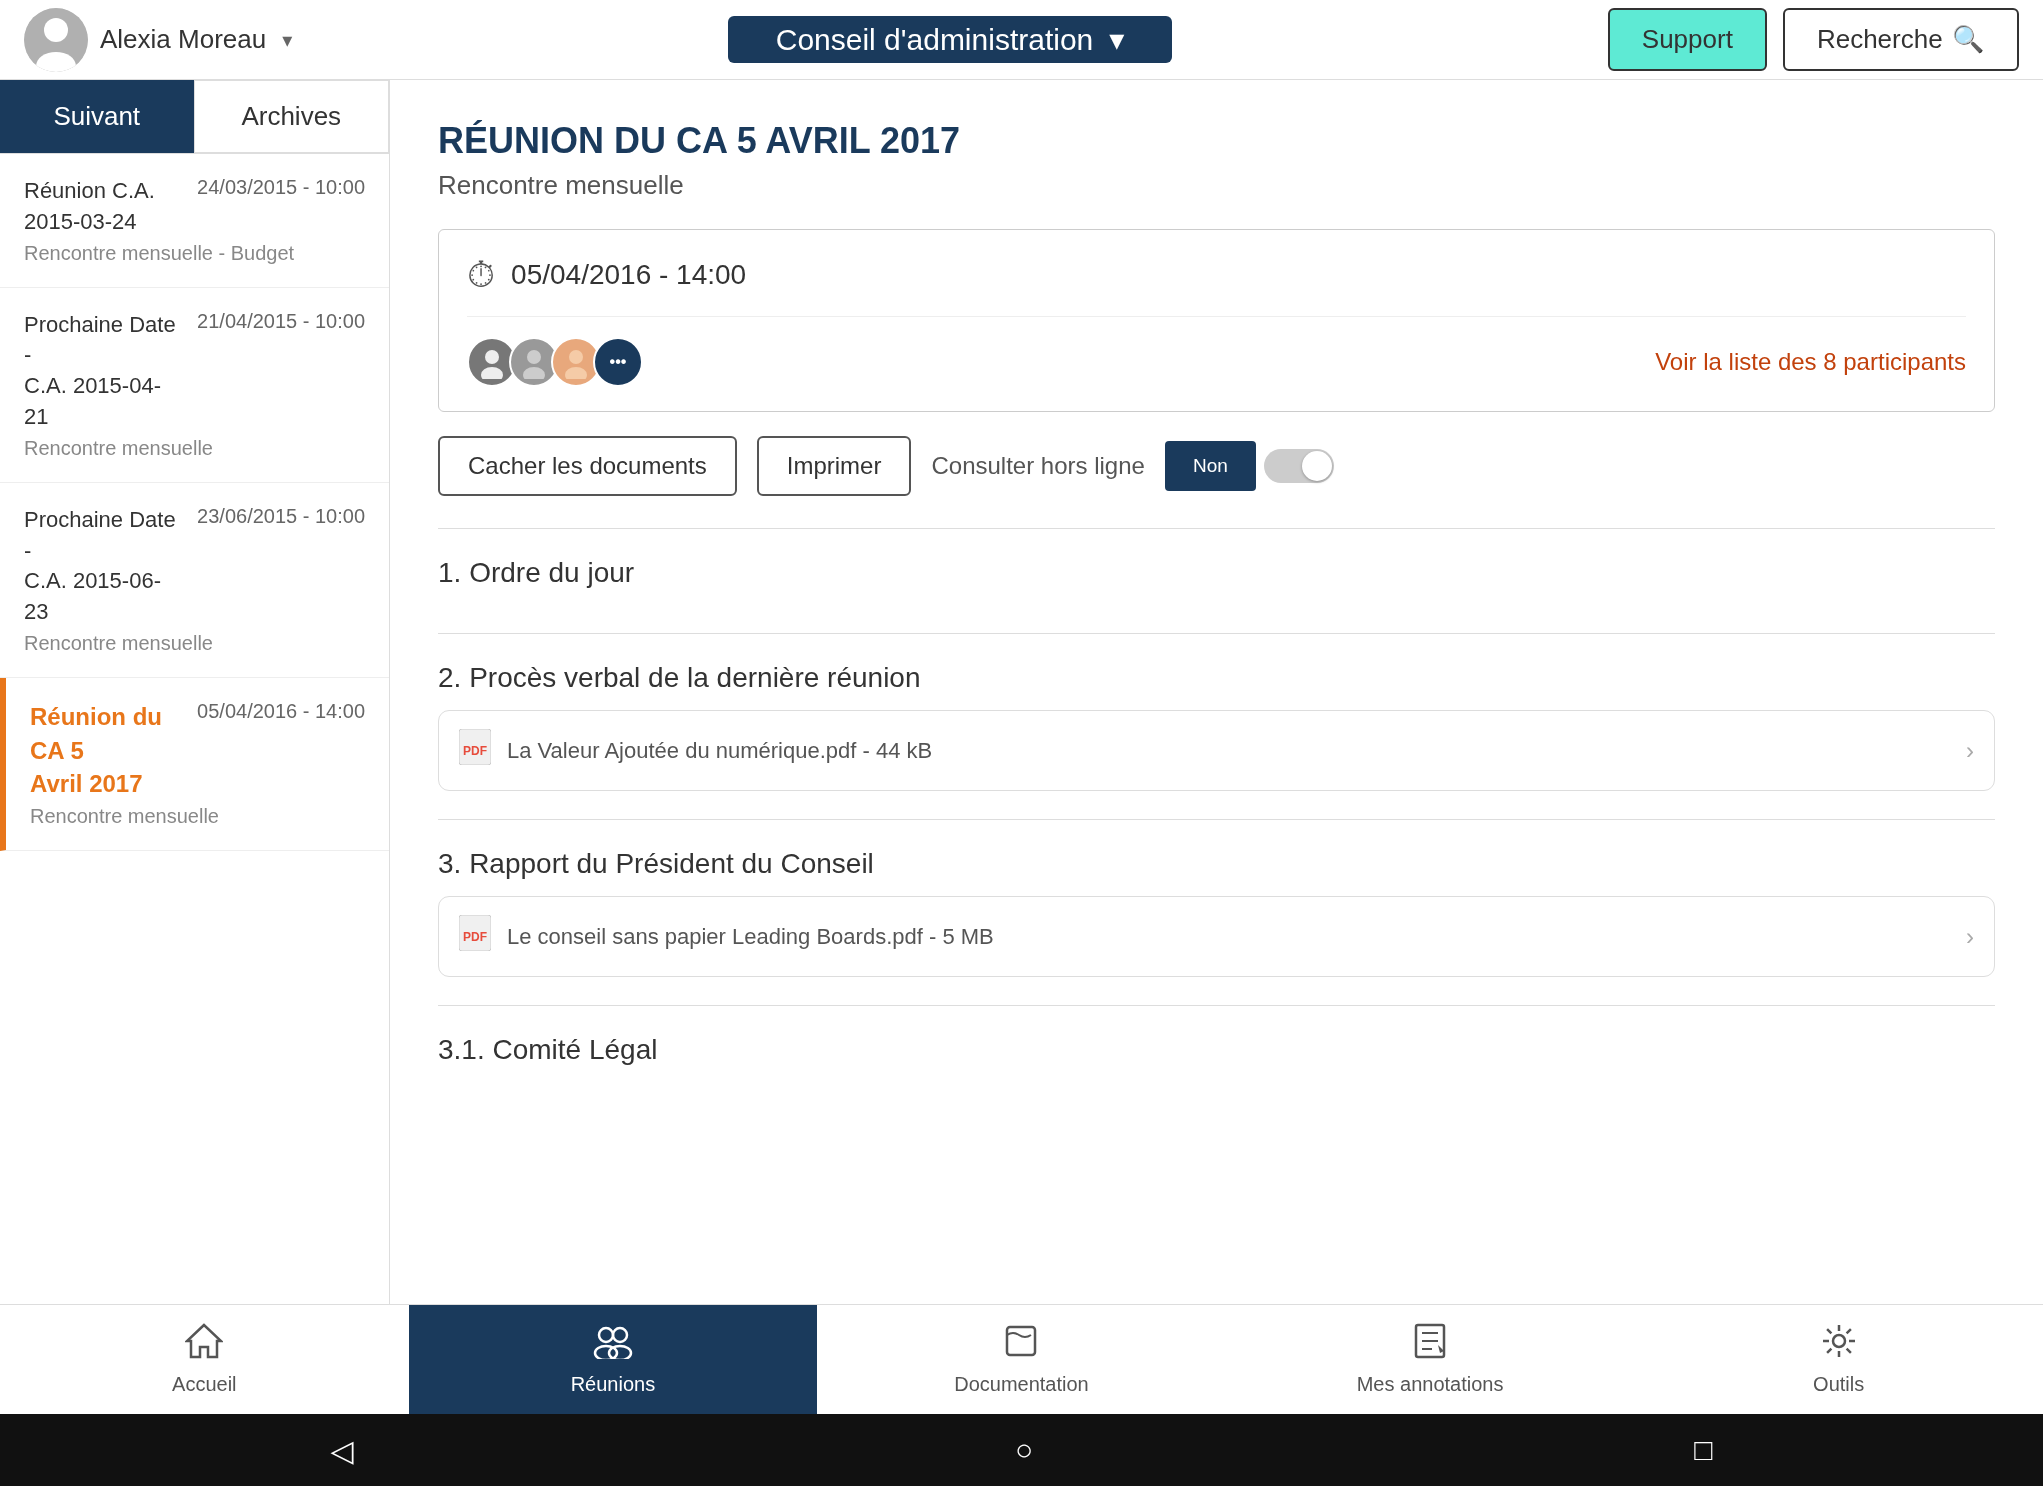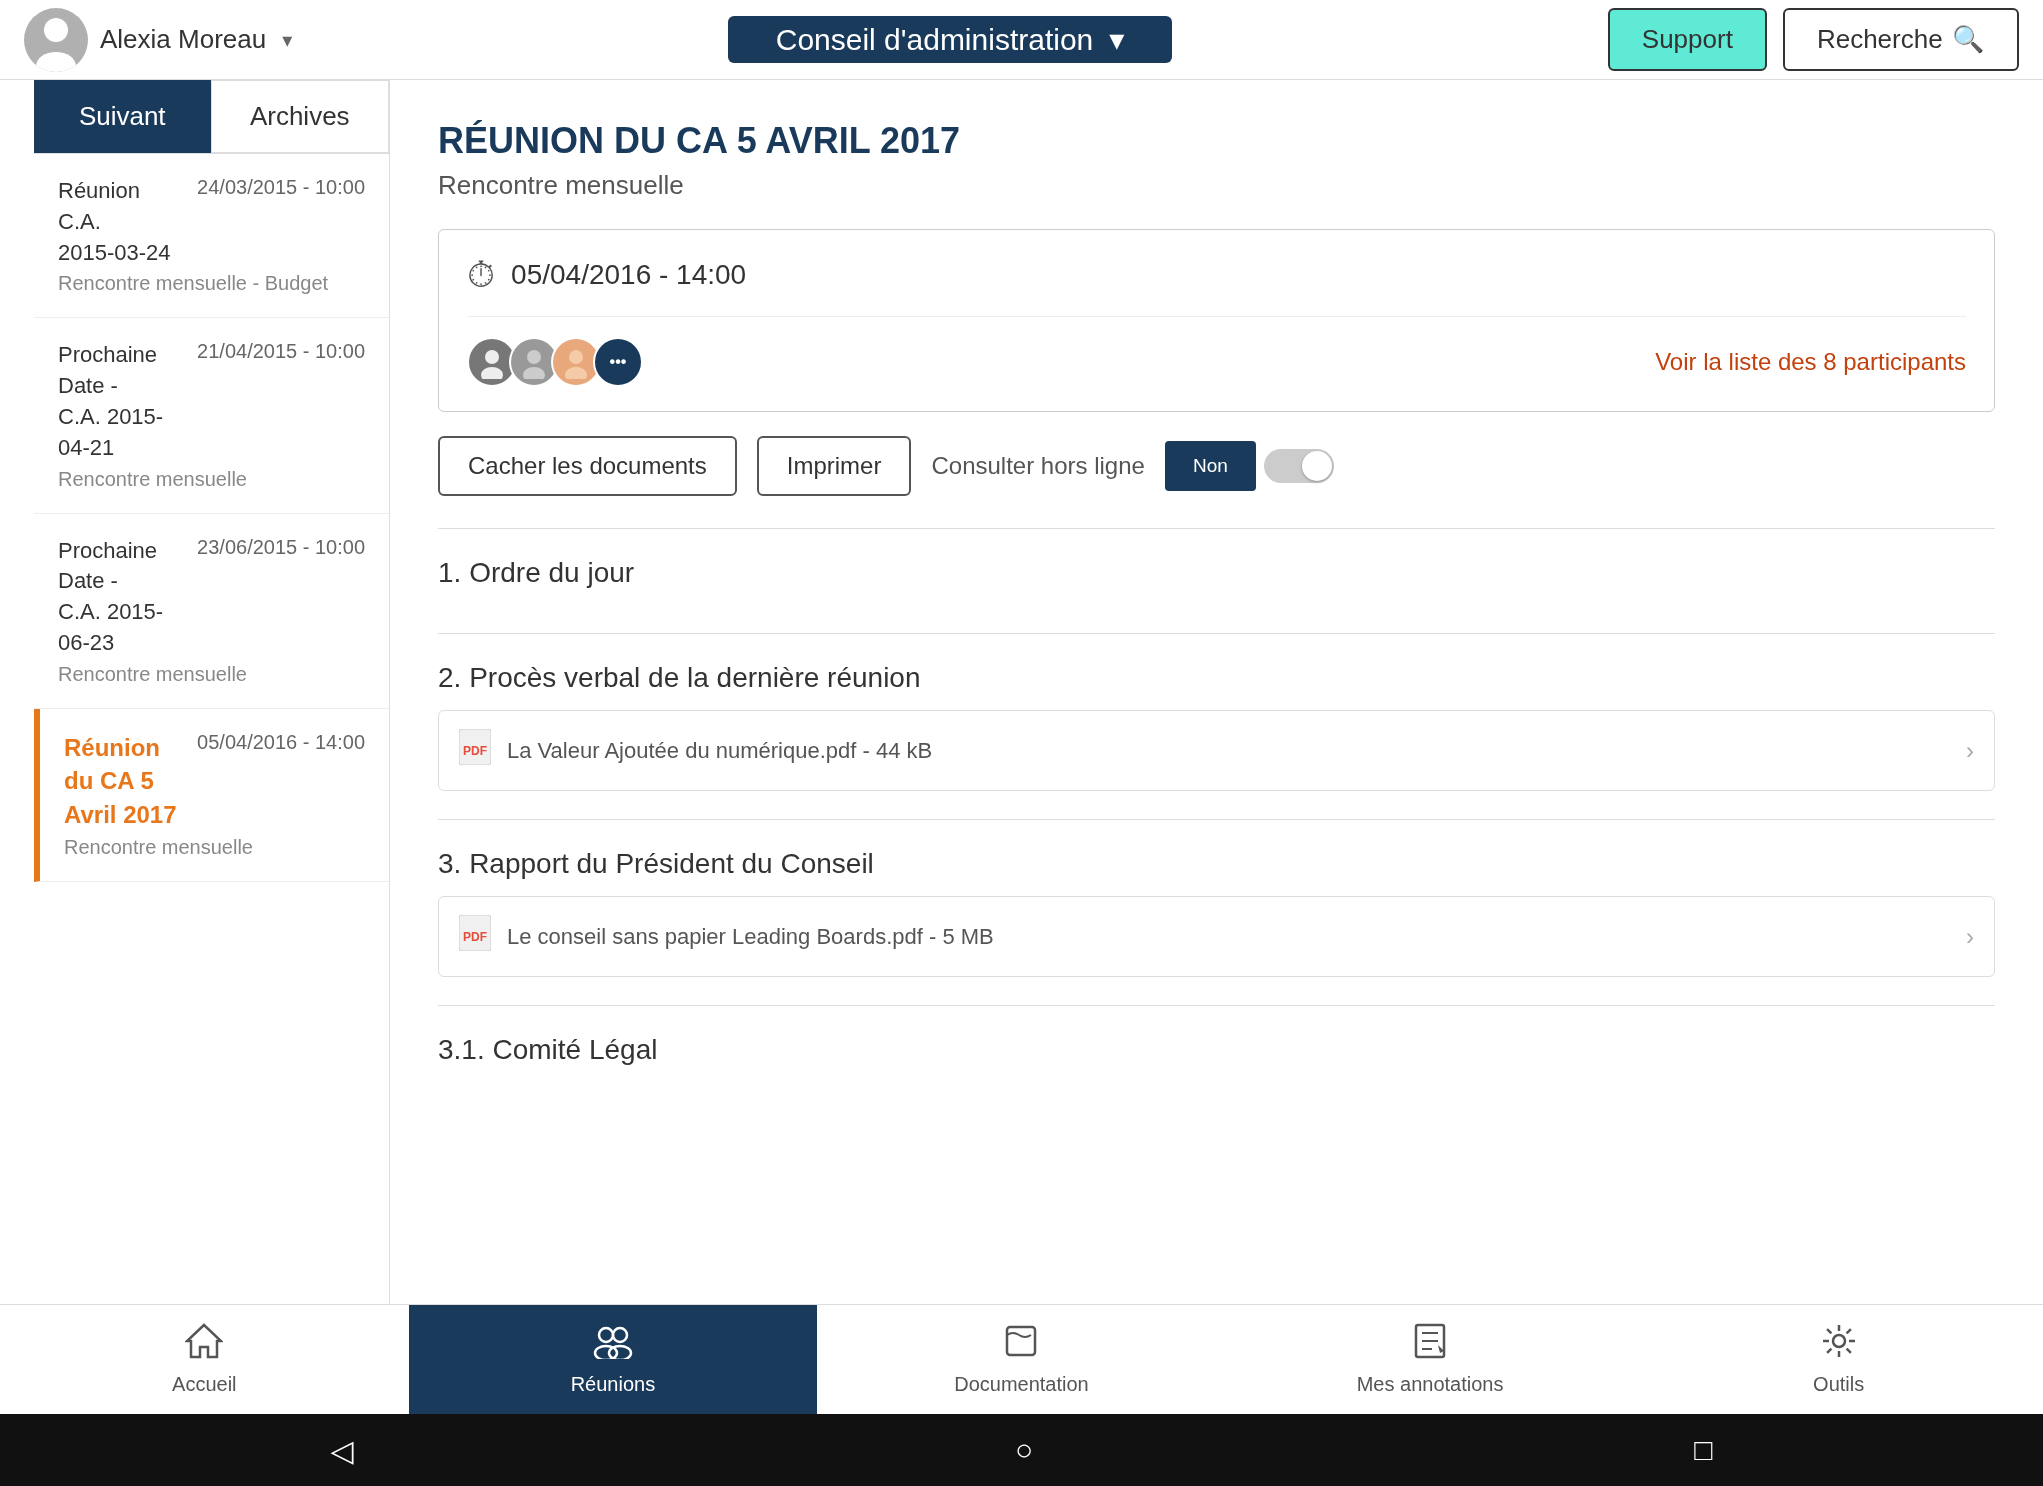--- a/index.html
+++ b/index.html
@@ -39,21 +39,21 @@
     }
 
     
     .main-layout {
       display: flex; flex: 1; overflow: hidden;
     }
 
     
     .sidebar {
       width: 390px; background: #fff; border-right: 1px solid #ddd;
-      display: flex; flex-direction: column; flex-shrink: 0; padding-left: 34px;
+      display: flex; flex-direction: column; flex-shrink: 0;
     }
     .sidebar-tabs {
       display: flex; border-bottom: 1px solid #ddd; flex-shrink: 0;
     }
     .sidebar-tab {
       flex: 1; padding: 20px 0; font-size: 26px; text-align: center;
       cursor: pointer; border: none; background: #fff; color: #333;
     }
     .sidebar-tab.active { background: #1a3a5c; color: #fff; }
     .sidebar-tab.inactive { background: #fff; color: #333; border: 1px solid #ddd; }
@@ -128,21 +128,21 @@
     }
 
     
     .agenda-section { margin-bottom: 0; }
     .agenda-item {
       border-top: 1px solid #ddd; padding: 28px 0;
     }
     .agenda-item-title { font-size: 28px; color: #333; margin-bottom: 16px; }
     .document-row {
       display: flex; align-items: center; justify-content: space-between;
-      border: 1px solid #ddd; border-radius: 6px; padding: 18px 20px;
+      border: 1px solid #ddd; border-radius: 11px; padding: 18px 20px;
       margin-top: 10px; cursor: pointer;
     }
     .doc-left { display: flex; align-items: center; gap: 16px; }
     .pdf-icon { font-size: 28px; color: #e74c3c; }
     .doc-name { font-size: 22px; color: #555; }
     .doc-chevron { font-size: 24px; color: #aaa; }
 
     
     .bottom-nav {
       display: flex; background: #fff; border-top: 1px solid #ddd;

